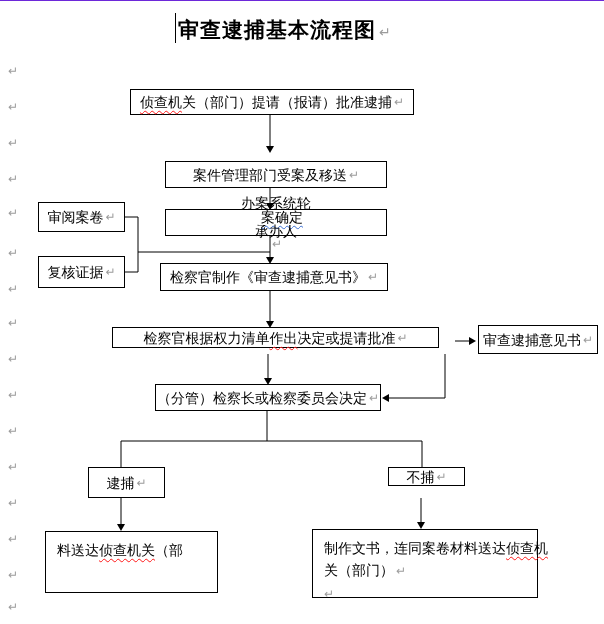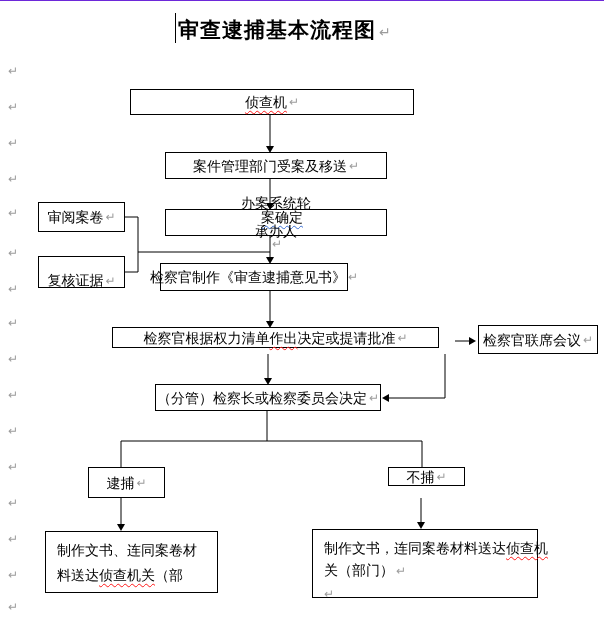--- a/index.html
+++ b/index.html
@@ -98,79 +98,79 @@
   <span class="pmark" style="top:388px">↵</span>
   <span class="pmark" style="top:424px">↵</span>
   <span class="pmark" style="top:460px">↵</span>
   <span class="pmark" style="top:496px">↵</span>
   <span class="pmark" style="top:532px">↵</span>
   <span class="pmark" style="top:568px">↵</span>
   <span class="pmark" style="top:600px">↵</span>
 
   <div class="node" style="left:130px;top:88px;width:284px;height:26px;">
     <span class="wavy-r">侦查机</span>
+      <span>关（部门）提请（报请）批准逮捕</span>
       <span class="pmark-inline">↵</span>
   </div>
 
-  <div class="node" style="left:165px;top:151px;width:222px;height:27px;">
+  <div class="node" style="left:165px;top:160px;width:222px;height:27px;">
     <span>案件管理部门受案及移送</span>
       <span class="pmark-inline">↵</span>
   </div>
 
   <div class="node" style="left:38px;top:201px;width:87px;height:30px;">
     <span>审阅案卷</span>
       <span class="pmark-inline">↵</span>
   </div>
 
-  <div class="node" style="left:38px;top:255px;width:87px;height:32px;align-items:flex-end;">
+  <div class="node" style="left:38px;top:255px;width:87px;height:32px;">
     <span>复核证据</span>
       <span class="pmark-inline">↵</span>
   </div>
 
   <div class="node" style="left:165px;top:208px;width:222px;height:27px;flex-direction:column;">
     <span>办案系统轮</span>
       <span class="wavy-b">案确定</span>
       <span>承办人</span>
       <span class="pmark-inline">↵</span>
   </div>
 
-  <div class="node" style="left:160px;top:262px;width:188px;height:28px;">
+  <div class="node" style="left:160px;top:262px;width:228px;height:28px;">
     <span>检察官制作《审查逮捕意见书》</span>
       <span class="pmark-inline">↵</span>
   </div>
 
   <div class="node" style="left:112px;top:326px;width:327px;height:21px;">
     <span>检察官根据权力清单</span>
       <span class="wavy-r">作出</span>
       <span>决定或提请批准</span>
       <span class="pmark-inline">↵</span>
   </div>
 
   <div class="node" style="left:478px;top:324px;width:120px;height:29px;">
-    <span>检察官联席会议</span>
+    <span>审查逮捕意见书</span>
       <span class="pmark-inline">↵</span>
   </div>
 
   <div class="node" style="left:155px;top:383px;width:226px;height:27px;">
     <span>（分管）检察长或检察委员会决定</span>
       <span class="pmark-inline">↵</span>
   </div>
 
   <div class="node" style="left:88px;top:466px;width:77px;height:31px;justify-content:center;">
     <span>逮捕</span>
       <span class="pmark-inline">↵</span>
   </div>
 
   <div class="node" style="left:388px;top:466px;width:77px;height:19px;">
     <span>不捕</span>
       <span class="pmark-inline">↵</span>
   </div>
 
   <div class="docnode" style="left:45px;top:530px;width:173px;height:62px;">
-    <div><span>制作文书、连同案卷材</span></div>
     <div><span>料送达</span><span class="wavy-r">侦查机关</span><span>（部</span></div>
   </div>
 
   <div class="docnode" style="left:312px;top:528px;width:226px;height:69px;line-height:22px;padding-top:7px;">
     <div><span>制作文书，连同案卷材料送达</span><span class="wavy-r">侦查机</span></div>
     <div><span>关（部门）</span><span class="pmark-inline">↵</span></div>
     <div><span class="pmark-inline" style="margin-left:0;">↵</span></div>
   </div>
 
 </div>

